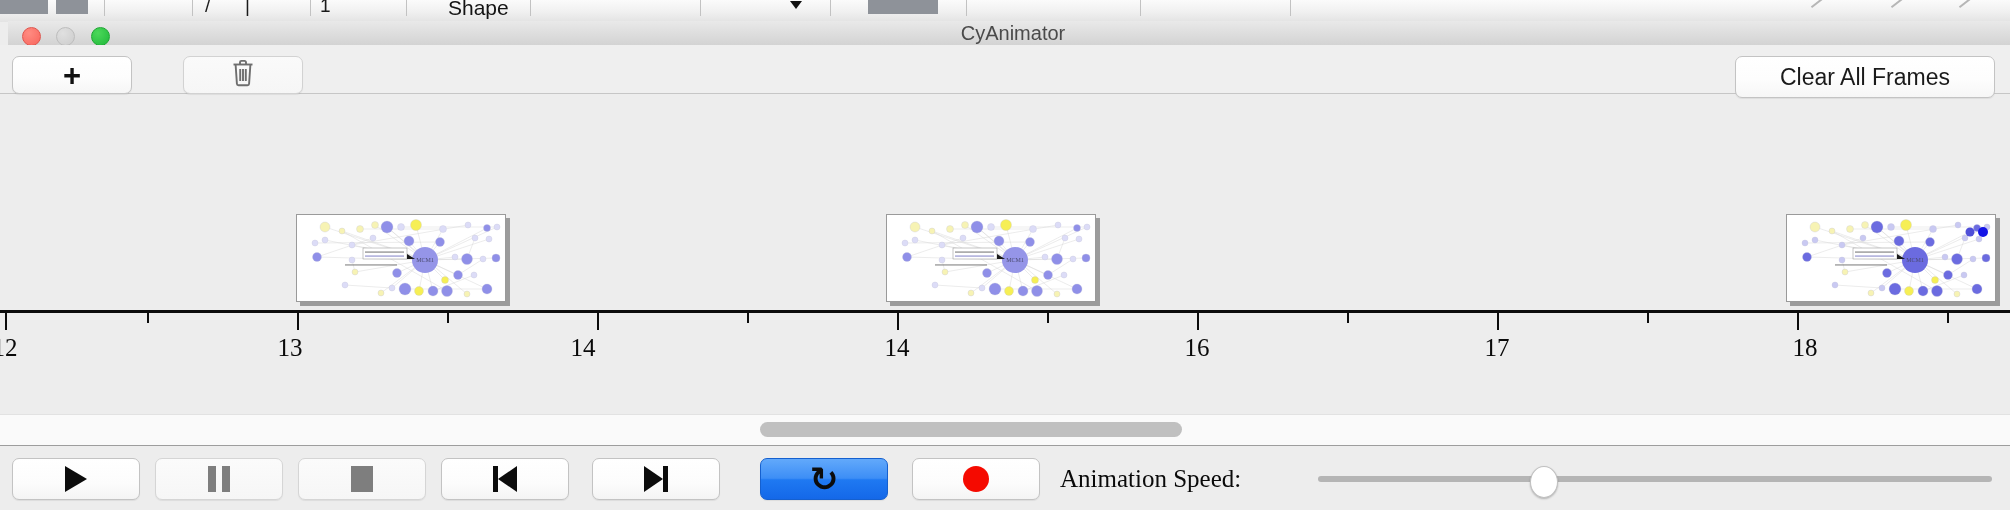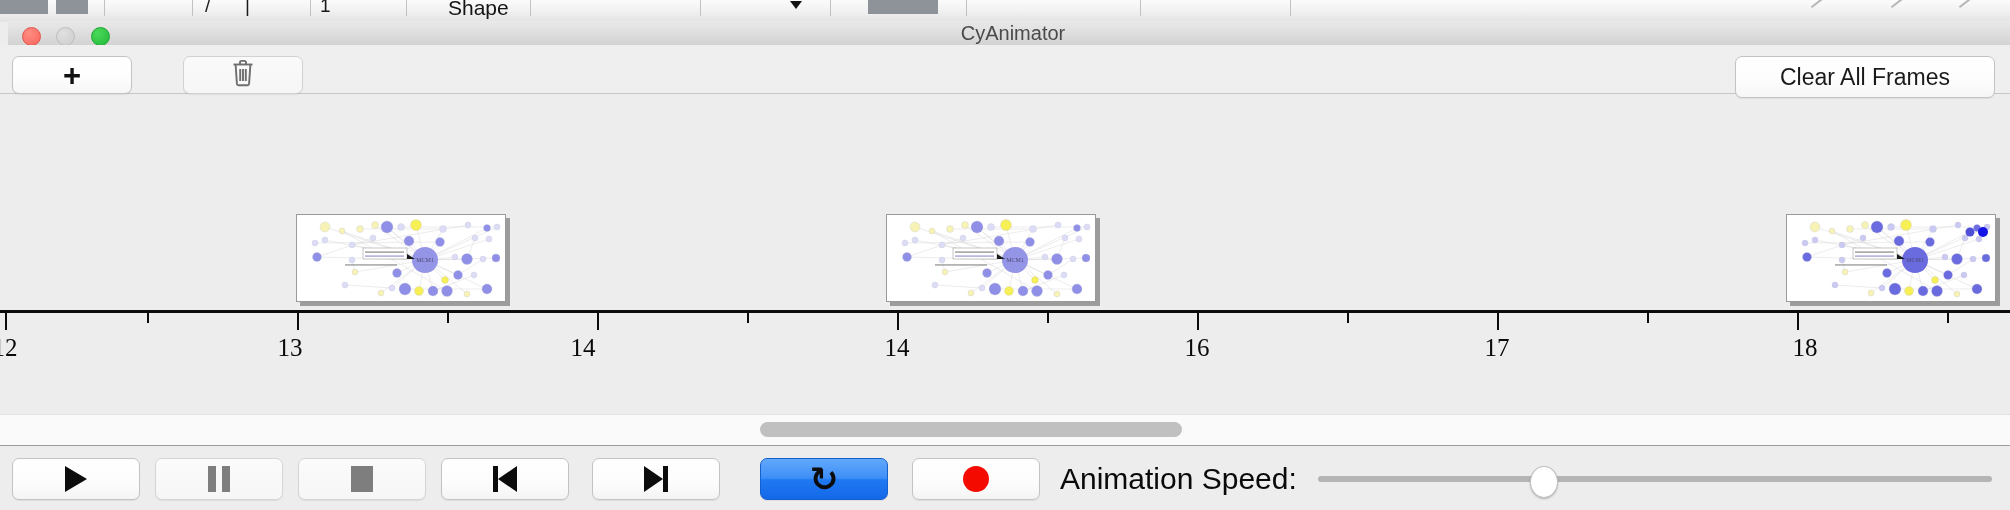--- a/index.html
+++ b/index.html
@@ -204,22 +204,22 @@
     border-bottom: 13px solid transparent;
     border-left: 19px solid #0c0c0c;
   }
   .ico-loop { font-size: 34px; line-height: 1; color: #0c0c0c; font-weight: bold;
               font-family: "DejaVu Sans", sans-serif; }
   .ico-rec { width: 26px; height: 26px; border-radius: 50%; background: #f50a00; }
 
   .speed-label {
     position: absolute; top: 458px; left: 1060px; height: 42px;
     line-height: 42px;
-    font-size: 30px; color: #0a0a0a;
-    font-family: Liberation Sans, sans-serif;
+    font-size: 25px; color: #0a0a0a;
+    font-family: Liberation Serif, serif;
     white-space: nowrap;
   }
   .slider {
     position: absolute; top: 458px; left: 1318px; width: 674px; height: 42px;
   }
   .slider-track {
     position: absolute; top: 18px; left: 0; width: 674px; height: 6px;
     background: #b5b5b5; border-radius: 3px;
   }
   .slider-knob {

